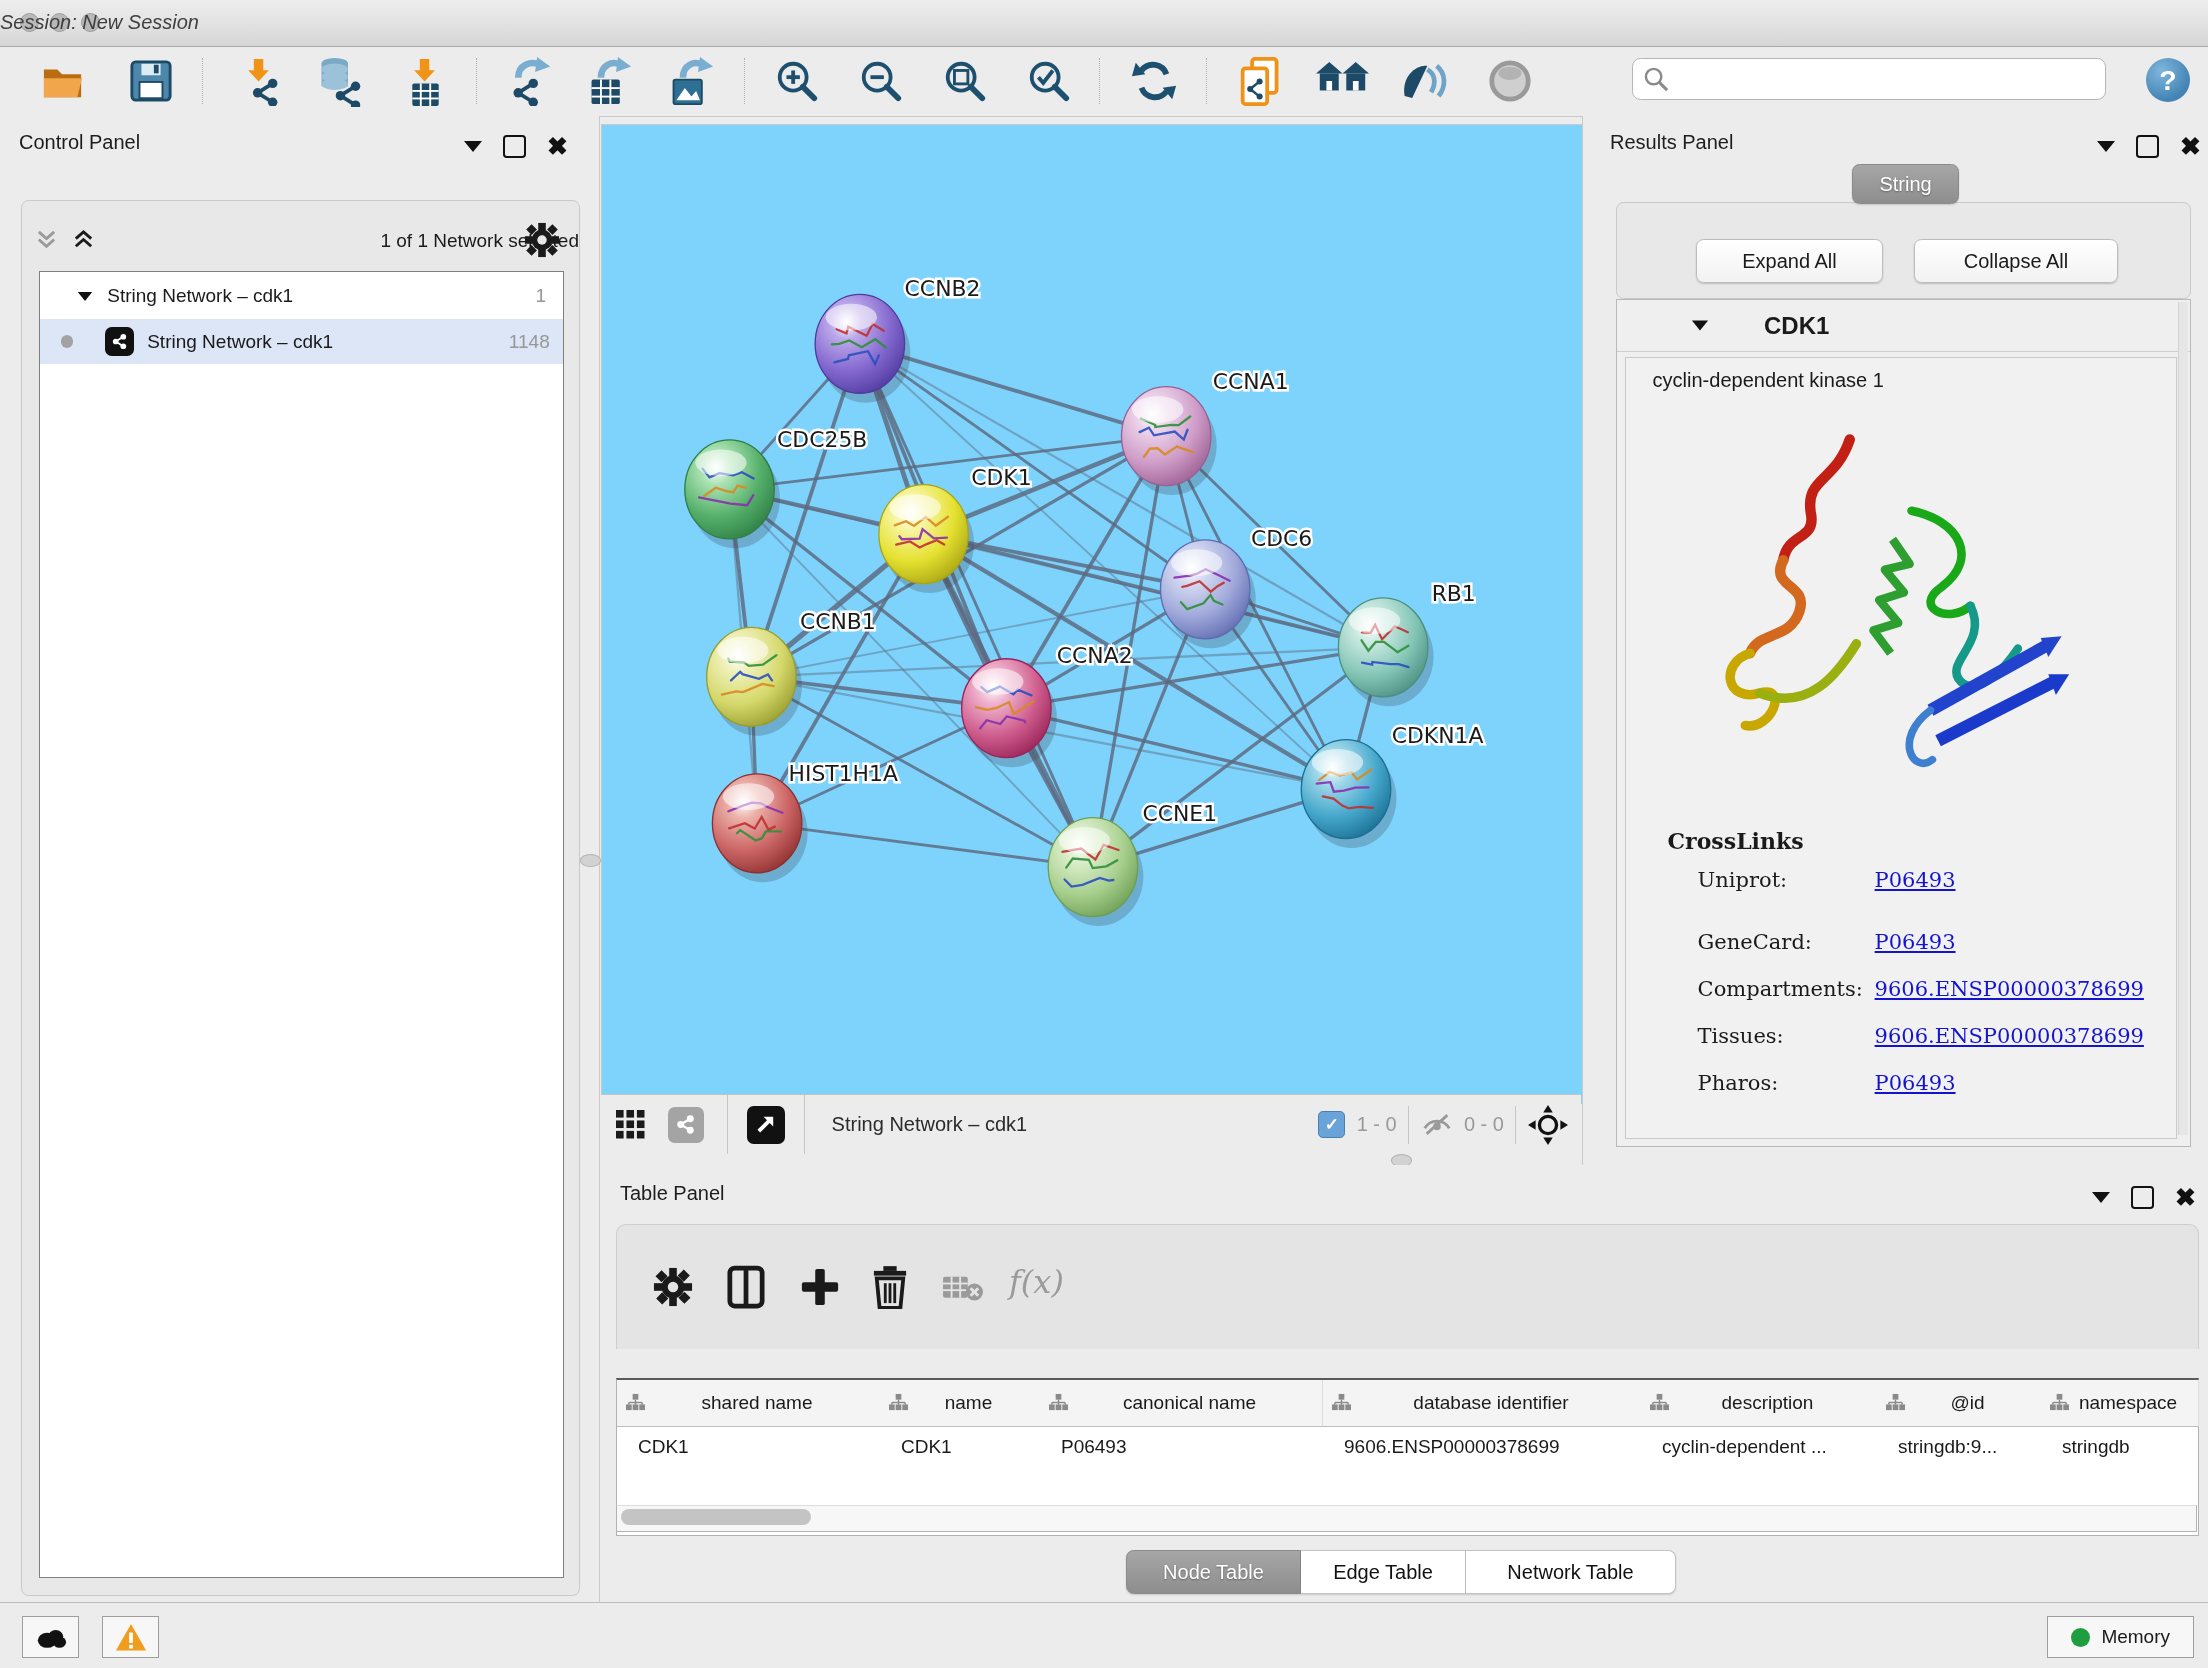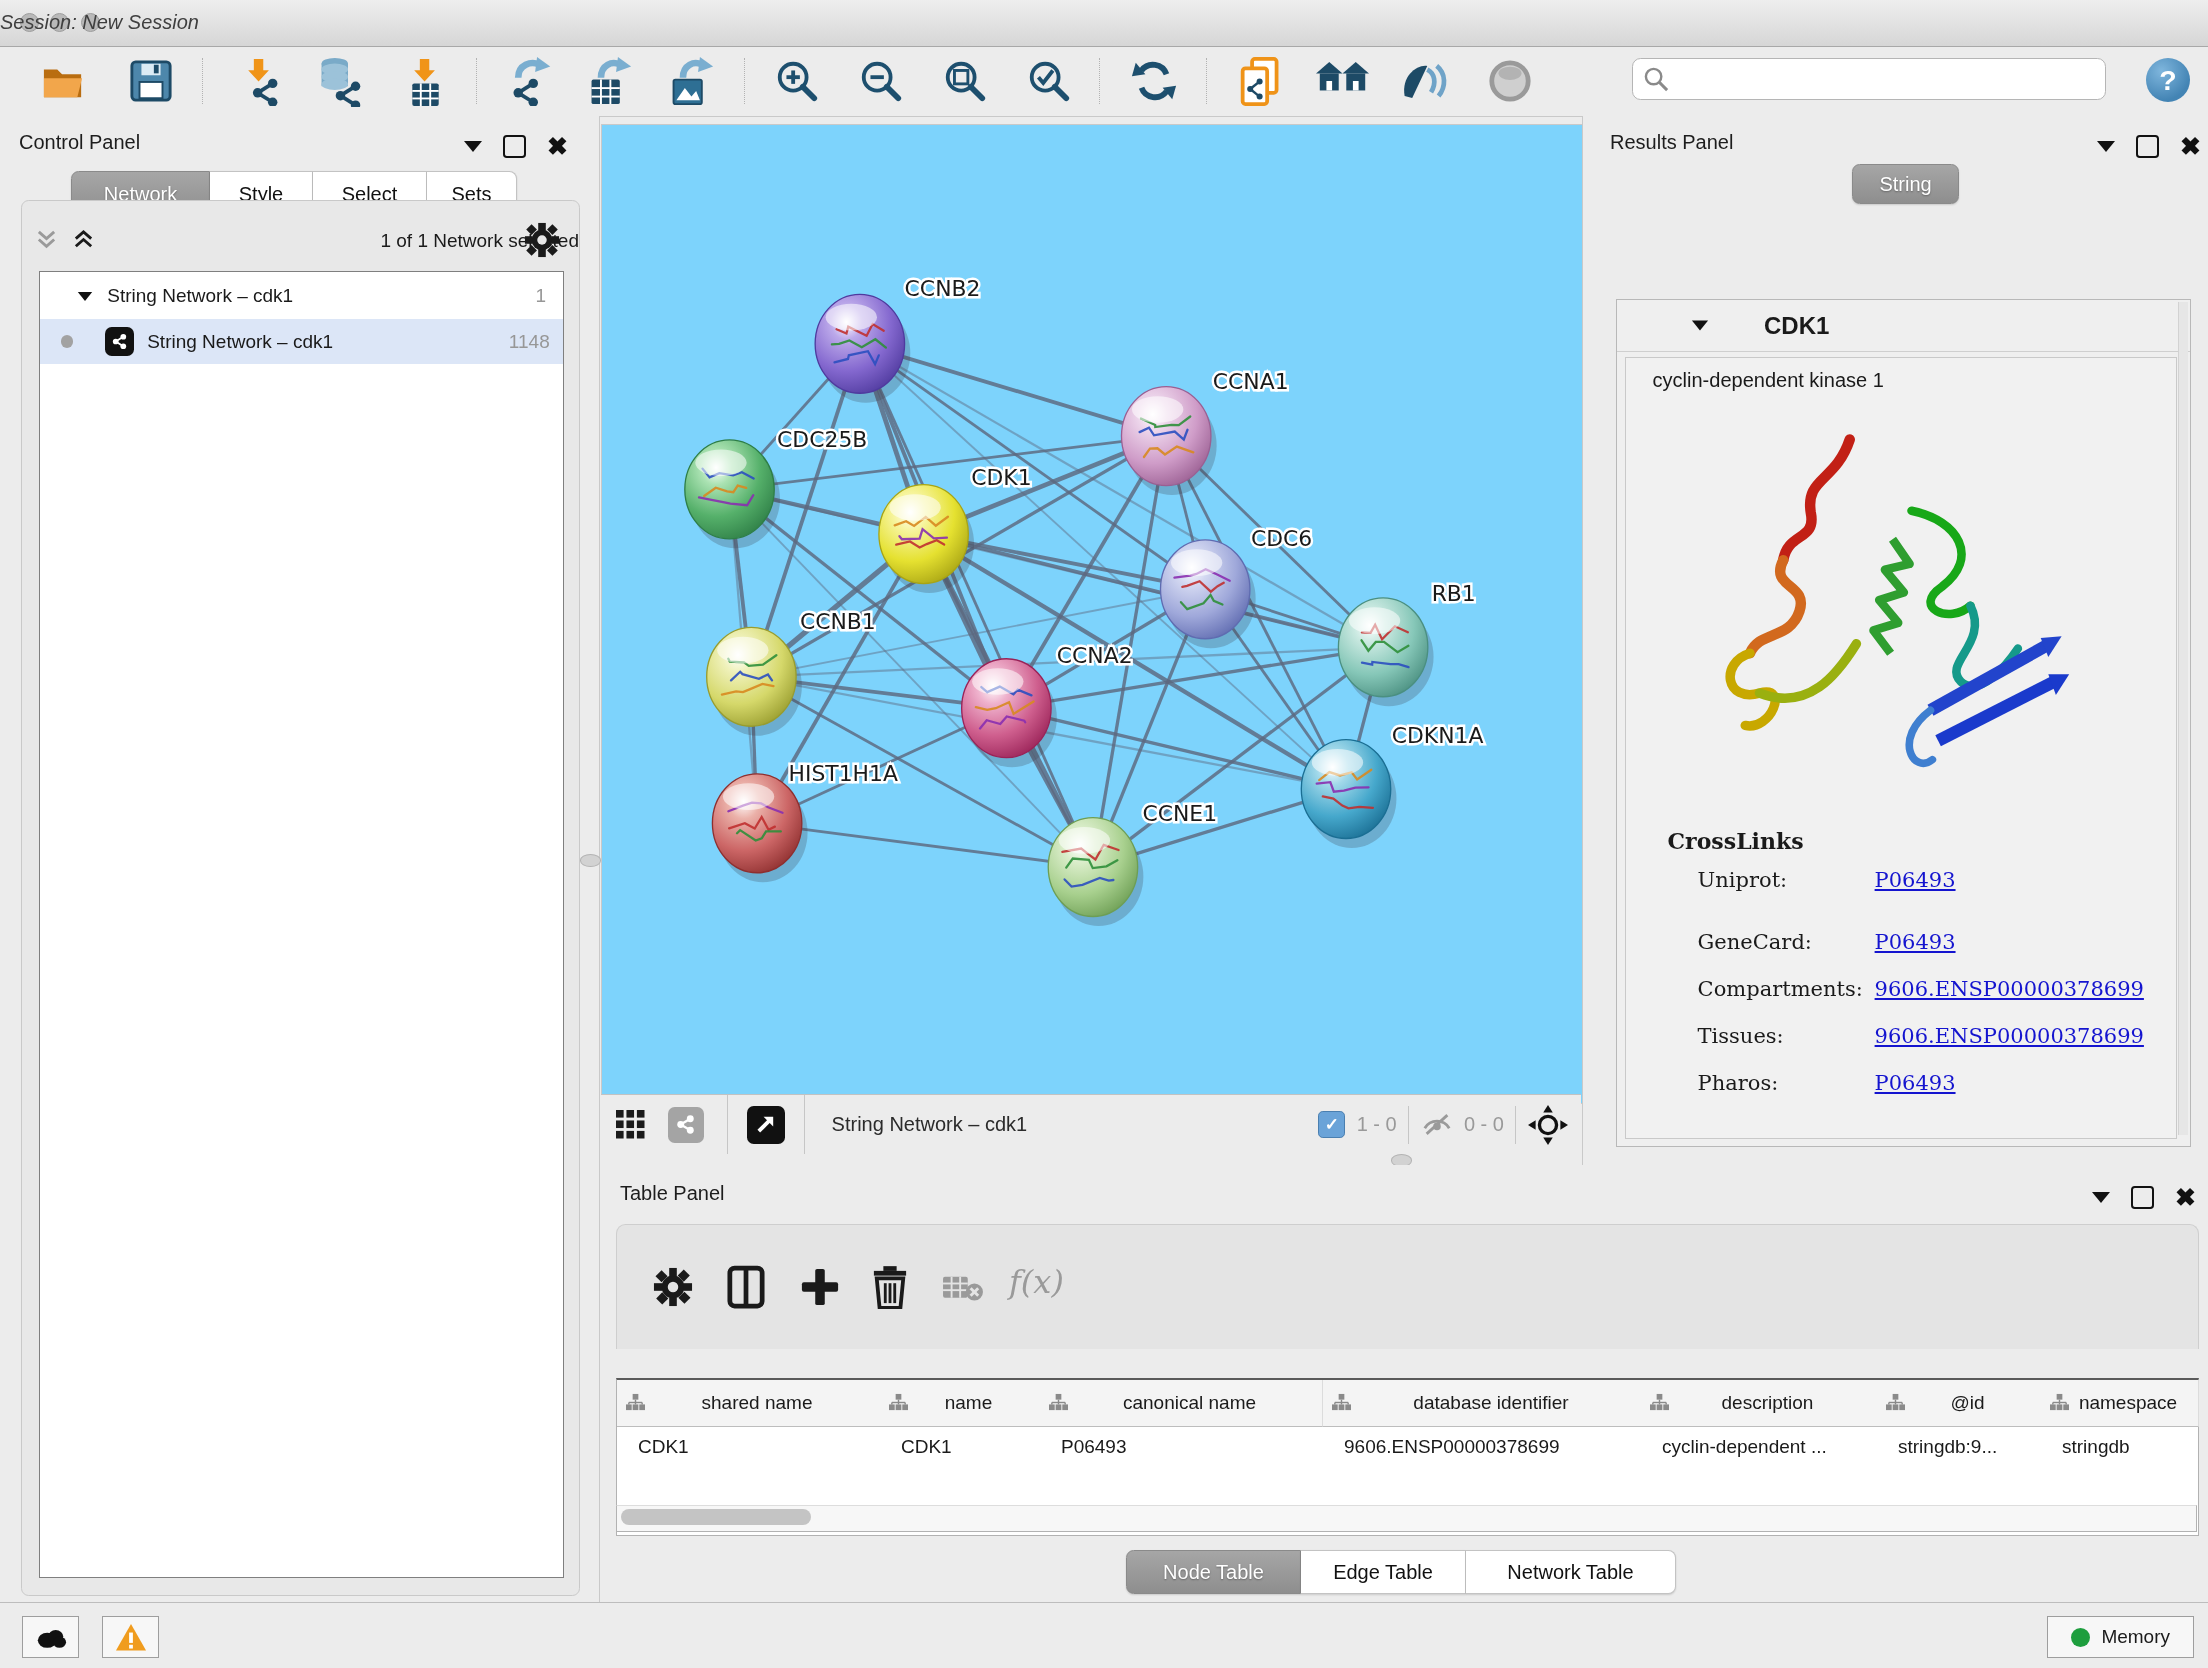--- a/index.html
+++ b/index.html
@@ -245,26 +245,20 @@
   <div class="abs helpbtn">?</div>
 </div>
 
 <div class="abs" style="left:0;top:116px;width:599px;height:1486px;background:#ececec;border-right:1px solid #c9c9c9;">
   <div class="abs panel-title" style="left:19px;top:15px;">Control Panel</div>
   <div class="abs pctrl" style="left:464px;top:19px;">
     <span class="tri-down"></span>
     <span class="float-btn"></span>
     <span class="close-x">✖</span>
   </div>
-  <div class="abs seg" style="left:71px;top:55px;height:46px;">
-    <div class="tab selected" style="width:137px;">Network</div>
-    <div class="tab" style="width:102px;">Style</div>
-    <div class="tab" style="width:113px;">Select</div>
-    <div class="tab" style="width:89px;">Sets</div>
-  </div>
   <div class="abs inner-box" style="left:21px;top:84px;width:557px;height:1394px;">
     <div class="abs" style="left:13.3px;top:27px;display:flex;gap:13.3px;">
       <svg width="23" height="25" viewBox="0 0 24 26">
         <polyline points="4,4 12,11 20,4" fill="none" stroke="#9a9a9a" stroke-width="3"></polyline>
         <polyline points="4,12 12,19 20,12" fill="none" stroke="#9a9a9a" stroke-width="3"></polyline>
       </svg>
       <svg width="23" height="25" viewBox="0 0 24 26">
         <polyline points="4,11 12,4 20,11" fill="none" stroke="#1a1a1a" stroke-width="3"></polyline>
         <polyline points="4,19 12,12 20,19" fill="none" stroke="#1a1a1a" stroke-width="3"></polyline>
       </svg>
@@ -592,20 +586,24 @@
 
 <div class="abs" style="left:1582px;top:116px;width:627px;height:1049px;background:#ececec;border-left:1px solid #c9c9c9;">
   <div class="abs panel-title" style="left:27px;top:15px;">Results Panel</div>
   <div class="abs pctrl" style="left:514px;top:19px;">
     <span class="tri-down"></span>
     <span class="float-btn"></span>
     <span class="close-x">✖</span>
   </div>
   <div class="abs seg" style="left:269px;top:48px;height:40px;z-index:2;">
     <div class="tab selected" style="width:105px;border-radius:7.6px;">String</div>
+  </div>
+  <div class="abs inner-box" style="left:33px;top:86px;width:573px;height:95px;">
+    <div class="abs btn" style="left:79px;top:36px;width:185px;height:42px;">Expand All</div>
+    <div class="abs btn" style="left:297px;top:36px;width:202px;height:42px;">Collapse All</div>
   </div>
   <div class="abs" style="left:33px;top:183px;width:573px;height:846px;background:#efefef;border:1.9px solid #b8b8b8;">
     <div class="abs" style="left:0;top:0;width:100%;height:51px;border-bottom:1px solid #cfcfcf;display:flex;align-items:center;">
       <span class="tri-down" style="margin-left:74px;transform:scale(.9);"></span>
       <span style="margin-left:55px;font-size:24px;font-weight:bold;">CDK1</span>
     </div>
     <div class="abs" style="left:7.6px;top:57px;width:550px;height:780px;background:#f1f1f1;border:1.9px solid #c9c9c9;">
       <div class="abs" style="left:27px;top:11.4px;font-size:20px;">cyclin-dependent kinase 1</div>
       <svg class="abs" style="left:67px;top:67px;" width="380" height="352" viewBox="0 0 400 370">
         <path d="M165,15 C150,60 118,55 124,92 C130,122 100,112 95,142" fill="none" stroke="#c22015" stroke-width="11" stroke-linecap="round"></path>

